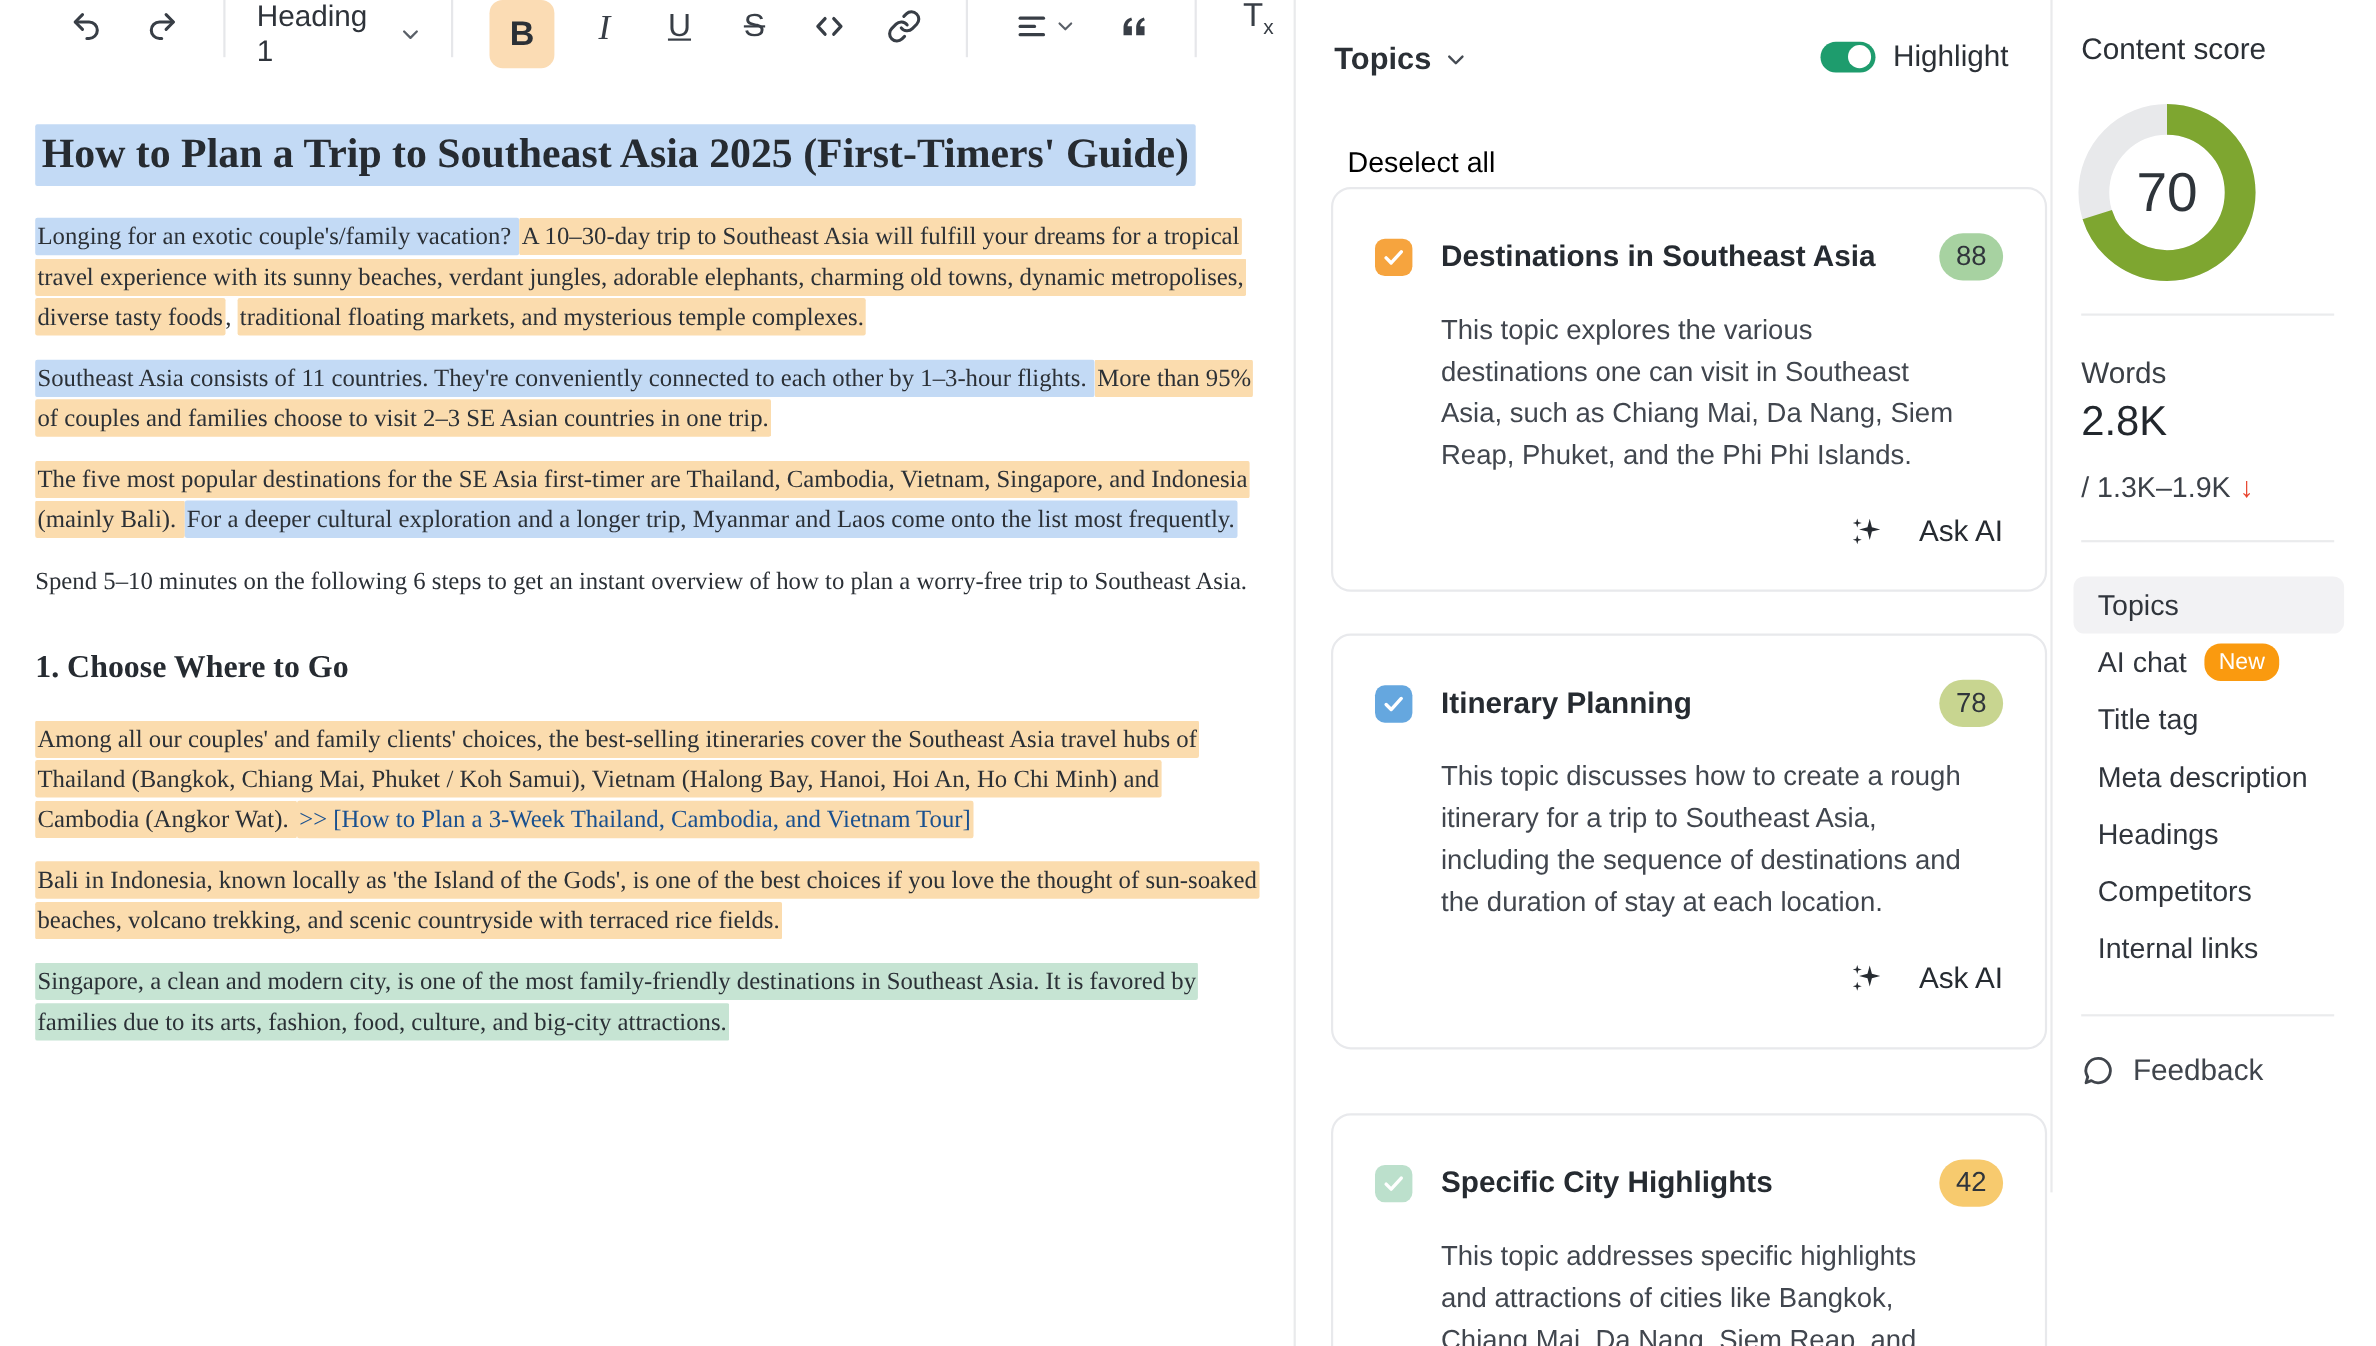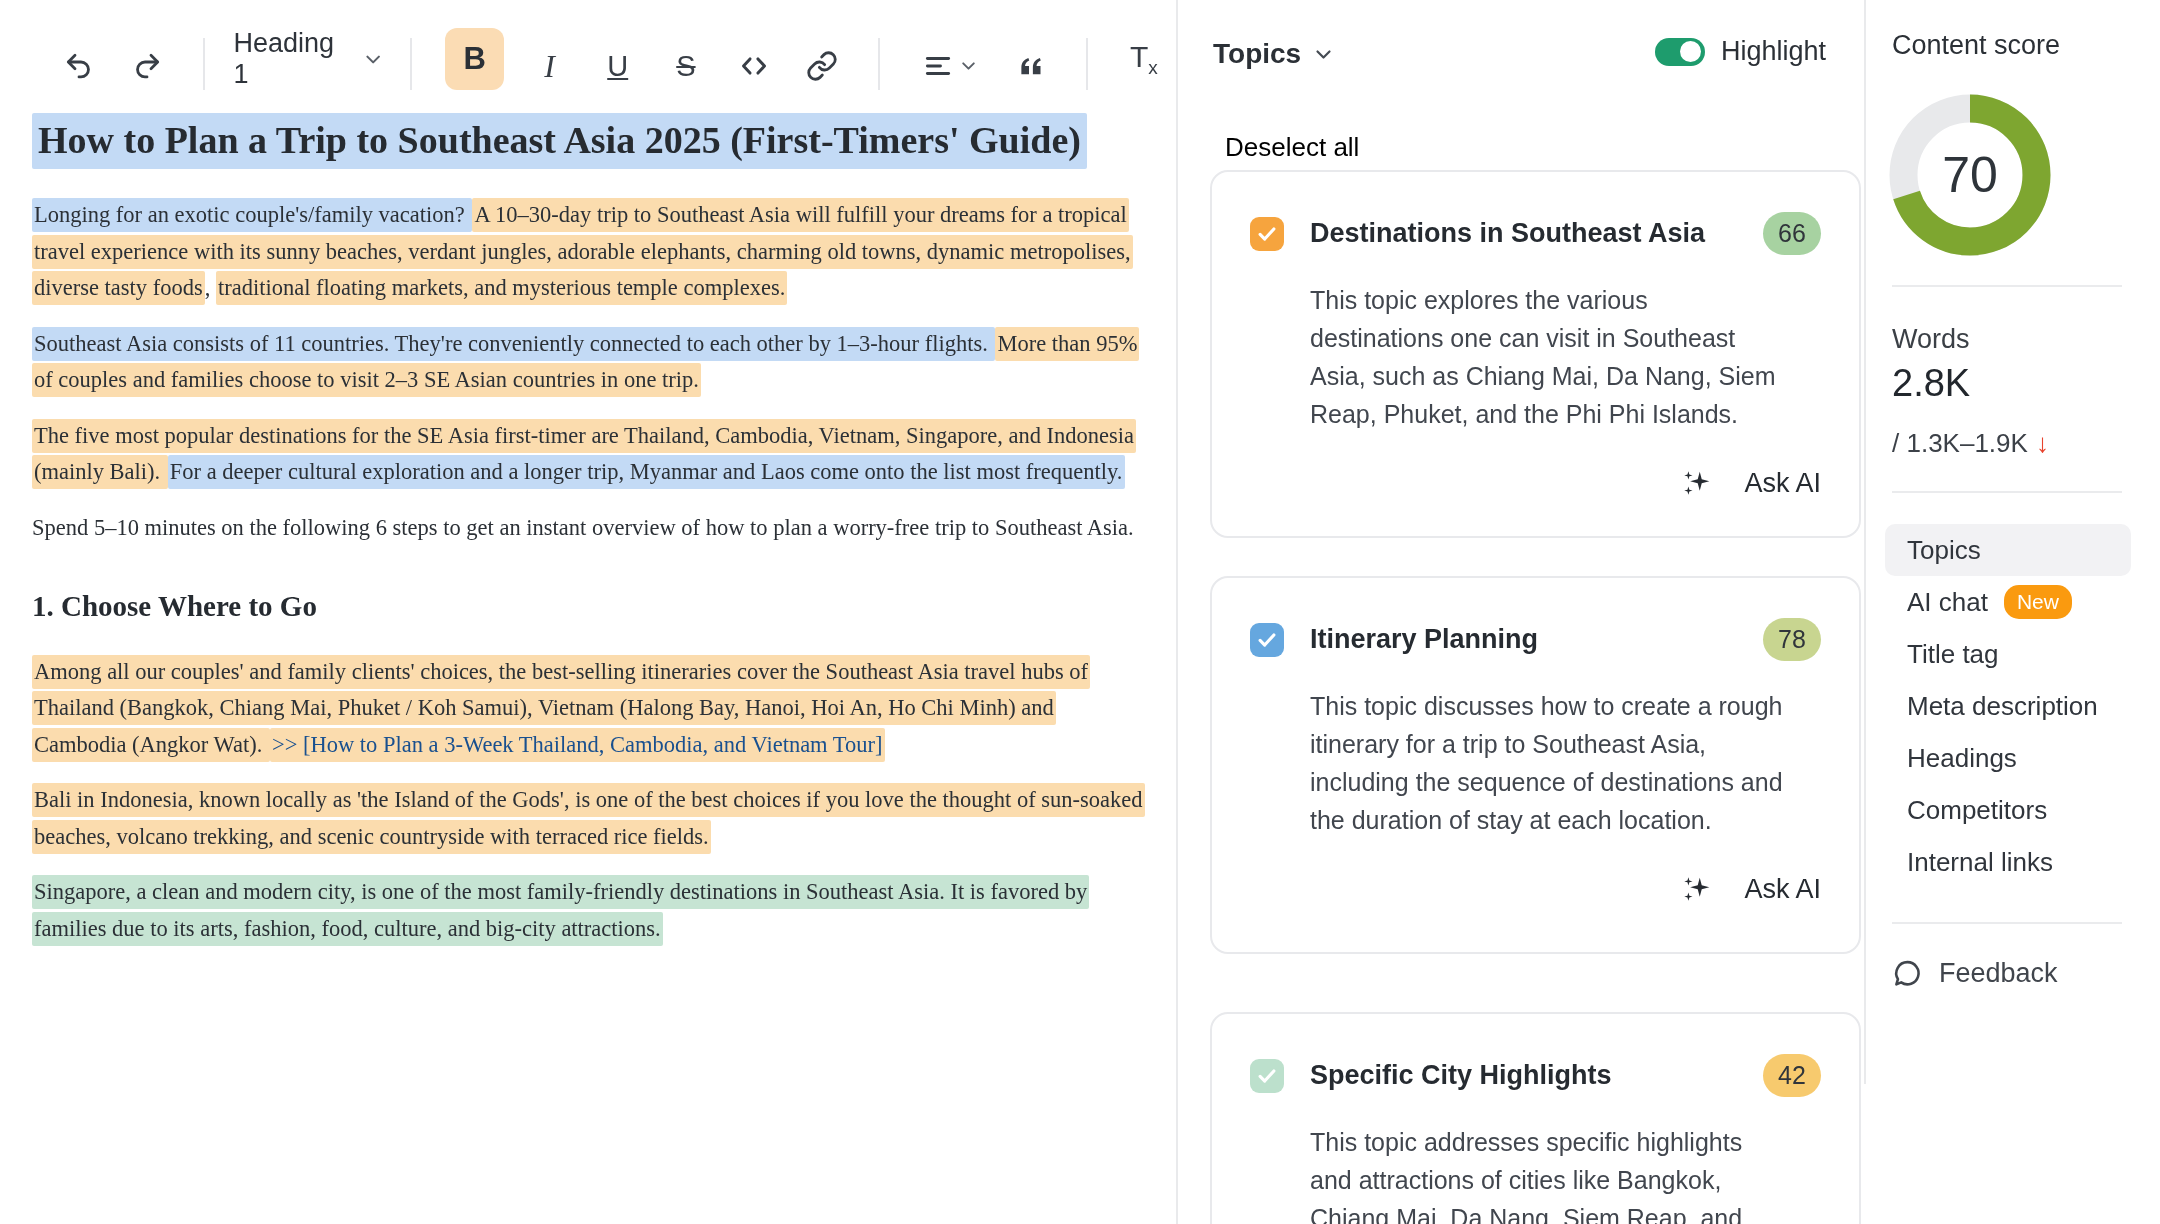--- a/index.html
+++ b/index.html
@@ -2,21 +2,21 @@
 <html><head>
 <meta charset="utf-8">
 <style>
   html,body{margin:0;padding:0;background:#fff;overflow:hidden;}
   body{width:2160px;height:1224px;position:relative;font-family:"Liberation Sans",sans-serif;color:#2b3036;}
   svg{display:block;}
   button{background:none;border:none;padding:0;font-family:inherit;cursor:pointer;}
 
   
   .editor-pane{position:absolute;left:0;top:0;width:1178px;height:1224px;border-right:2px solid #E9EAEC;box-sizing:border-box;overflow:hidden;background:#fff;}
-  .toolbar{position:absolute;left:0;top:0;width:1178px;height:90px;display:flex;align-items:flex-end;padding-left:56px;box-sizing:border-box;}
+  .toolbar{position:absolute;left:0;top:0;width:1178px;height:90px;display:flex;align-items:flex-start;padding-left:56px;box-sizing:border-box;}
   .tb-btn{display:flex;align-items:center;justify-content:center;width:48px;height:48px;margin:0 11px;color:#383E46;font-size:29px;border-radius:10px;}
   .tb-btn:first-child{margin-left:0;}
   .tb-sep{width:2px;height:52px;background:#E6E7EA;margin:0 22px;flex:none;}
   .tb-heading{display:flex;align-items:center;gap:14px;font-size:27px;color:#2E333A;margin:0 6px;cursor:pointer;}
   .tb-bold{width:62px;height:62px;background:#FBDCB4;border-radius:12px;font-weight:700;font-size:31px;color:#2B3036;}
   .tb-italic{font-family:"Liberation Serif",serif;font-style:italic;font-size:32px;}
   .tb-underline{text-decoration:underline;font-size:29px;}
   .tb-strike{text-decoration:line-through;font-size:29px;}
   .tb-clear{font-size:29px;align-items:flex-start;}
   .tb-clear .t{font-size:30px;line-height:1;}
@@ -158,21 +158,21 @@
   <div class="deselect">Deselect all</div>
 
   <div class="topic-card" style="top:170px;height:368px;">
     <div class="card-head">
       <div class="checkbox" style="background: rgb(246, 164, 62);">
         <svg width="22" height="22" viewBox="0 0 24 24" fill="none" stroke="#fff" stroke-width="3.4" stroke-linecap="round" stroke-linejoin="round">
             <path d="M4.5 12.5 L9.5 17.5 L19.5 6.5"></path>
           </svg>
       </div>
       <div class="card-title">Destinations in Southeast Asia</div>
-      <div class="score-badge" style="background: rgb(167, 210, 161);">66</div>
+      <div class="score-badge" style="background: rgb(167, 210, 161);">88</div>
     </div>
     <div class="card-desc">This topic explores the various destinations one can visit in Southeast Asia, such as Chiang Mai, Da Nang, Siem Reap, Phuket, and the Phi Phi Islands.</div>
     <div class="ask-ai">
       <svg width="32" height="32" viewBox="0 0 24 24" fill="#262B31">
           <path d="M14.8 3.5 L16.3 9.2 L22 10.7 L16.3 12.2 L14.8 17.9 L13.3 12.2 L7.6 10.7 L13.3 9.2 Z"></path>
           <path d="M6.3 3.2 L7 5.6 L9.4 6.3 L7 7 L6.3 9.4 L5.6 7 L3.2 6.3 L5.6 5.6 Z"></path>
           <path d="M6.3 14.6 L7 17 L9.4 17.7 L7 18.4 L6.3 20.8 L5.6 18.4 L3.2 17.7 L5.6 17 Z"></path>
         </svg>
       <span>Ask AI</span>
     </div>

